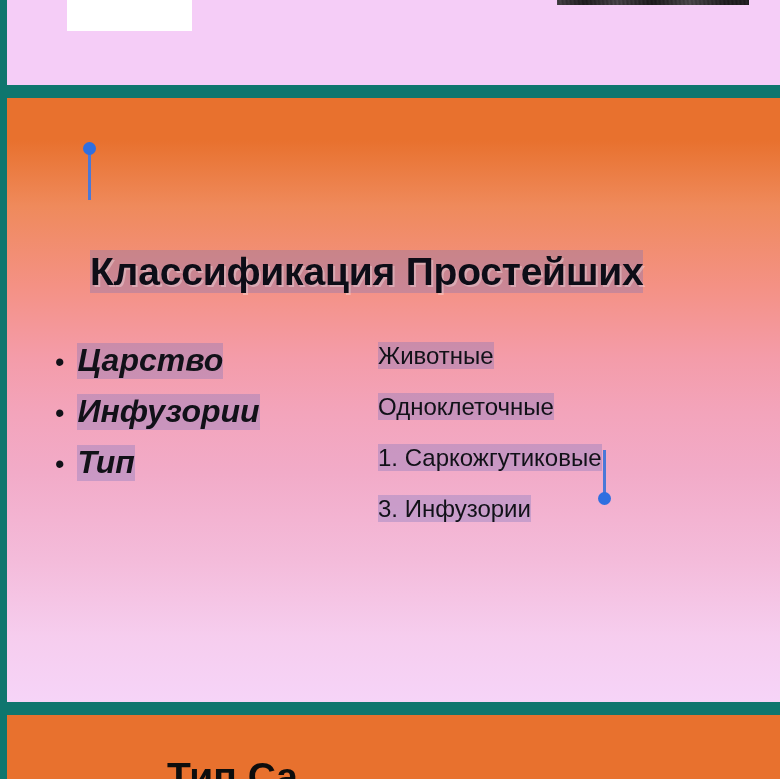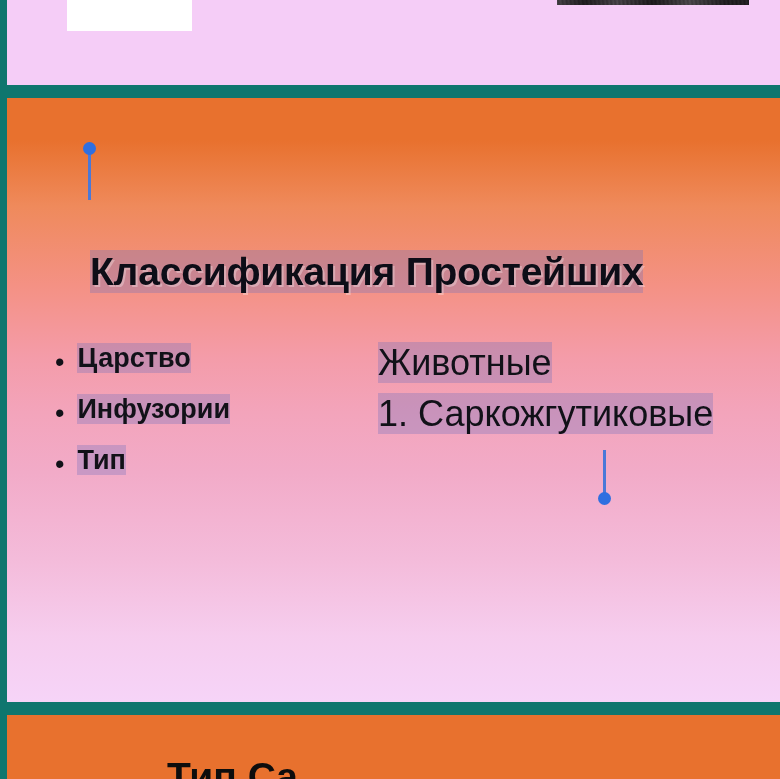--- a/index.html
+++ b/index.html
@@ -113,40 +113,41 @@
 
   .bullet {
     font-size: 27px;
     line-height: 1;
     color: #111118;
     margin-right: 13px;
     padding-top: 6px;
   }
 
   .term {
-    font-size: 27px;
+    font-size: 32px;
     font-weight: bold;
+    font-style: italic;
     color: #111118;
     line-height: 1.12;
     white-space: nowrap;
   }
 
   #body-right {
     position: absolute;
     left: 371px;
     top: 245px;
     width: 380px;
   }
 
   .value-row {
     height: 51px;
   }
 
   .value {
-    font-size: 36px;
+    font-size: 24px;
     color: #111118;
     line-height: 1.12;
     white-space: nowrap;
   }
 
   
   .handle {
     position: absolute;
     width: 3px;
     background: #4a78d8;
@@ -222,21 +223,27 @@
         <span class="bullet">•</span>
         <span class="term sel">Тип</span>
       </div>
     </div>
 
     <div id="body-right">
       <div class="value-row">
         <span class="value sel">Животные</span>
       </div>
       <div class="value-row">
+        <span class="value sel">Одноклеточные</span>
+      </div>
+      <div class="value-row">
         <span class="value sel">1. Саркожгутиковые</span>
+      </div>
+      <div class="value-row">
+        <span class="value sel">3. Инфузории</span>
       </div>
     </div>
 
   </div>
 
   <div class="handle" id="handle-start">
     <div class="knob"></div>
   </div>
   <div class="handle" id="handle-end">
     <div class="knob"></div>

